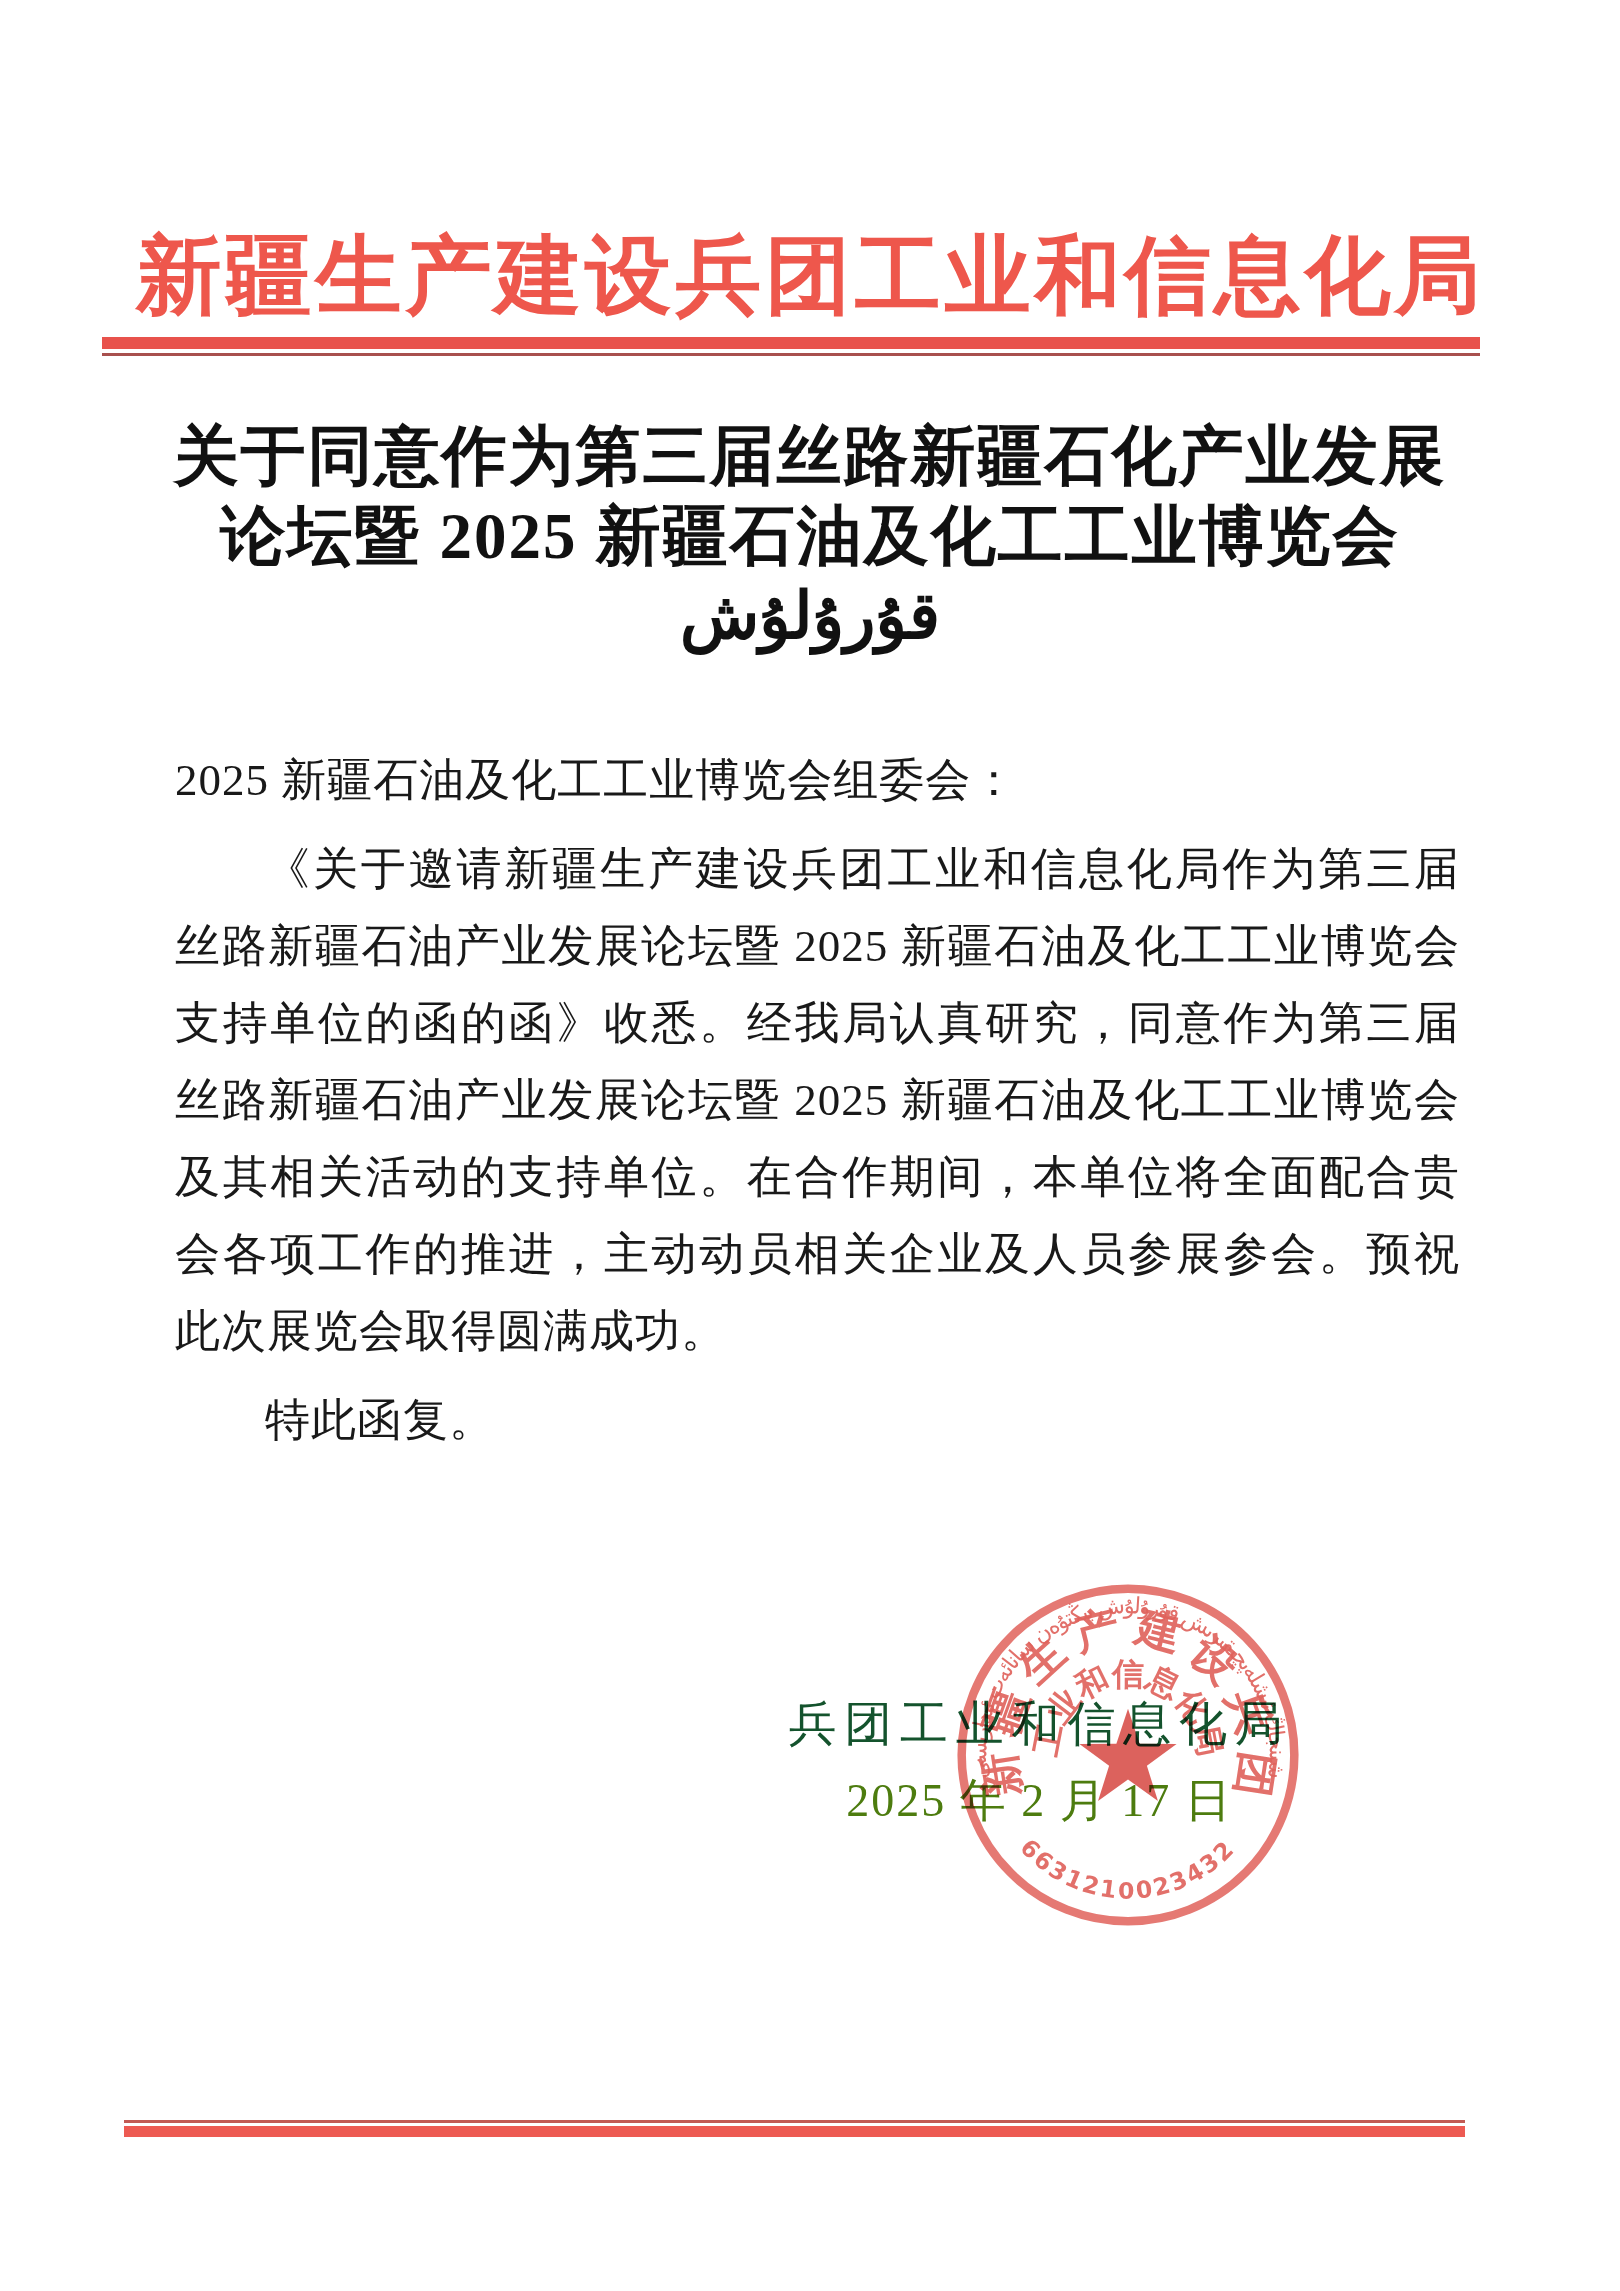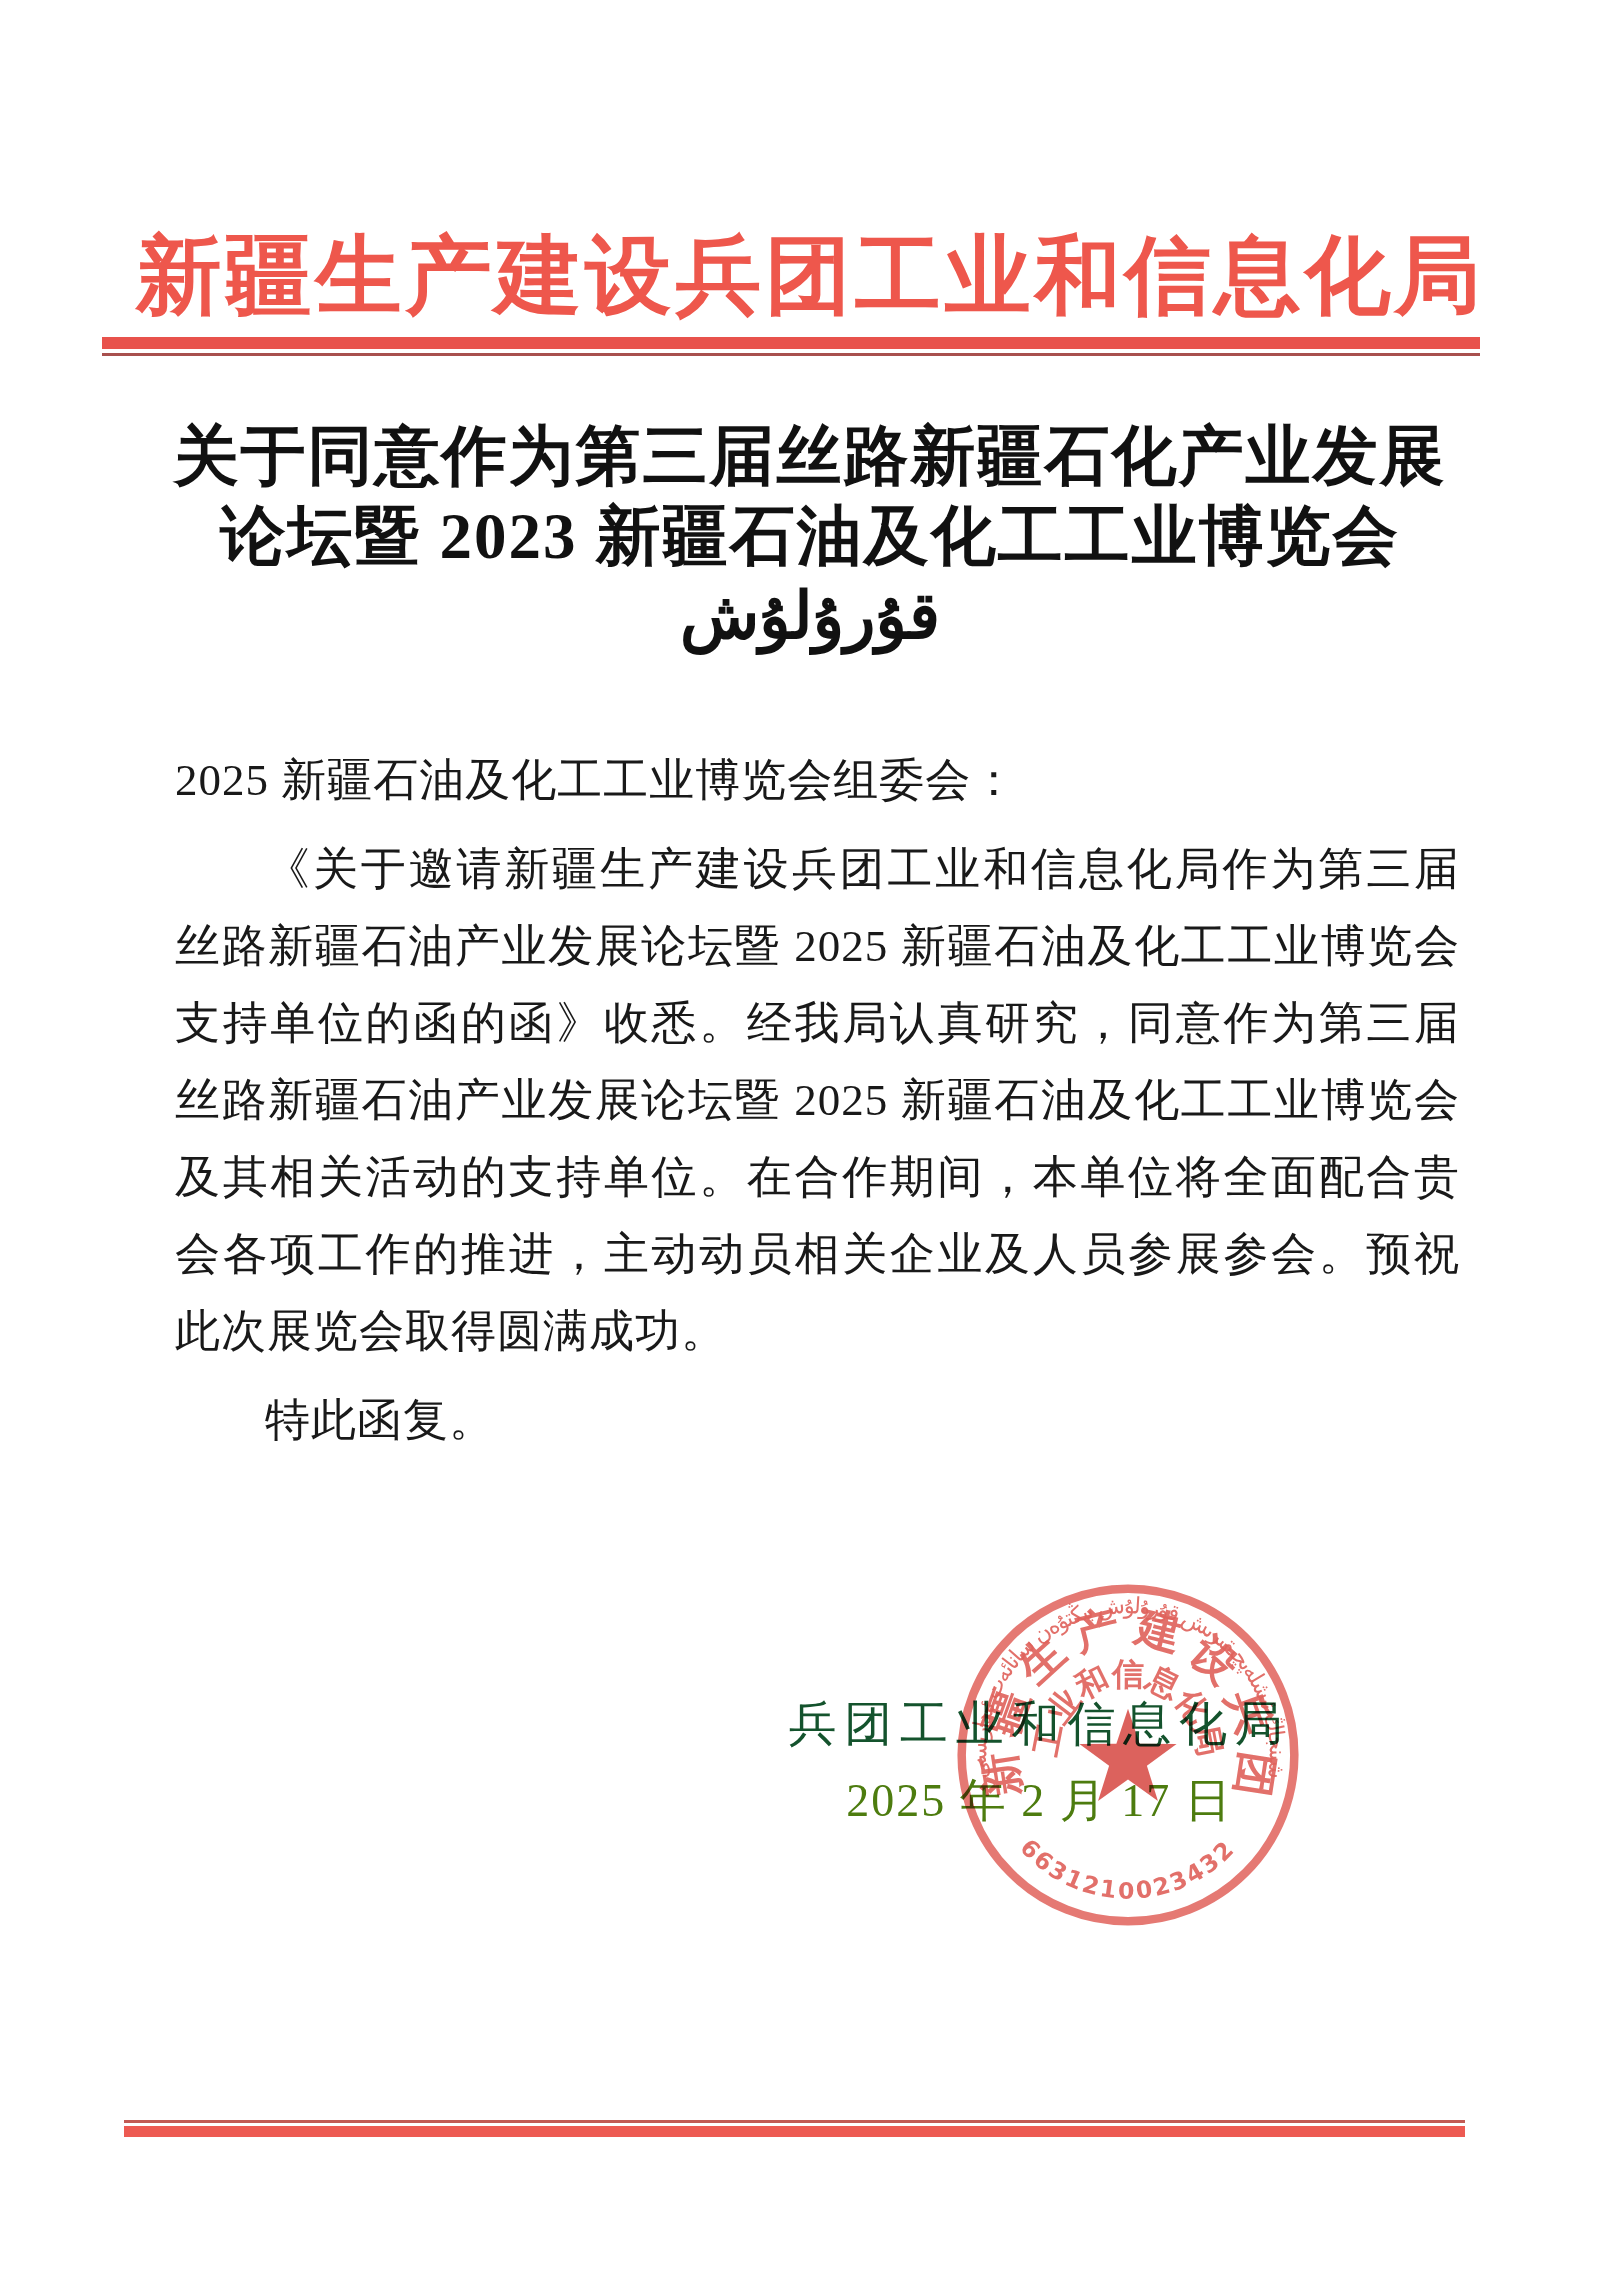--- a/index.html
+++ b/index.html
@@ -71,21 +71,21 @@
 
 <div class="page">
 
   <div class="letterhead">新疆生产建设兵团工业和信息化局</div>
 
   <div class="rule rule-top-thick"></div>
   <div class="rule rule-top-thin"></div>
 
   <div class="doc-title">
     <div>关于同意作为第三届丝路新疆石化产业发展</div>
-    <div>论坛暨 2023 新疆石油及化工工业博览会</div>
+    <div>论坛暨 2025 新疆石油及化工工业博览会</div>
     <div>قۇرۇلۇش</div>
   </div>
 
   <div class="body-block">
     <p>2025 新疆石油及化工工业博览会组委会：</p>
     <p class="indent">《关于邀请新疆生产建设兵团工业和信息化局作为第三届丝路新疆石油产业发展论坛暨 2025 新疆石油及化工工业博览会支持单位的函的函》收悉。经我局认真研究，同意作为第三届丝路新疆石油产业发展论坛暨 2025 新疆石油及化工工业博览会及其相关活动的支持单位。在合作期间，本单位将全面配合贵会各项工作的推进，主动动员相关企业及人员参展参会。预祝此次展览会取得圆满成功。</p>
     <p class="indent">特此函复。</p>
   </div>
 
   <div class="sig-org">兵团工业和信息化局</div>

